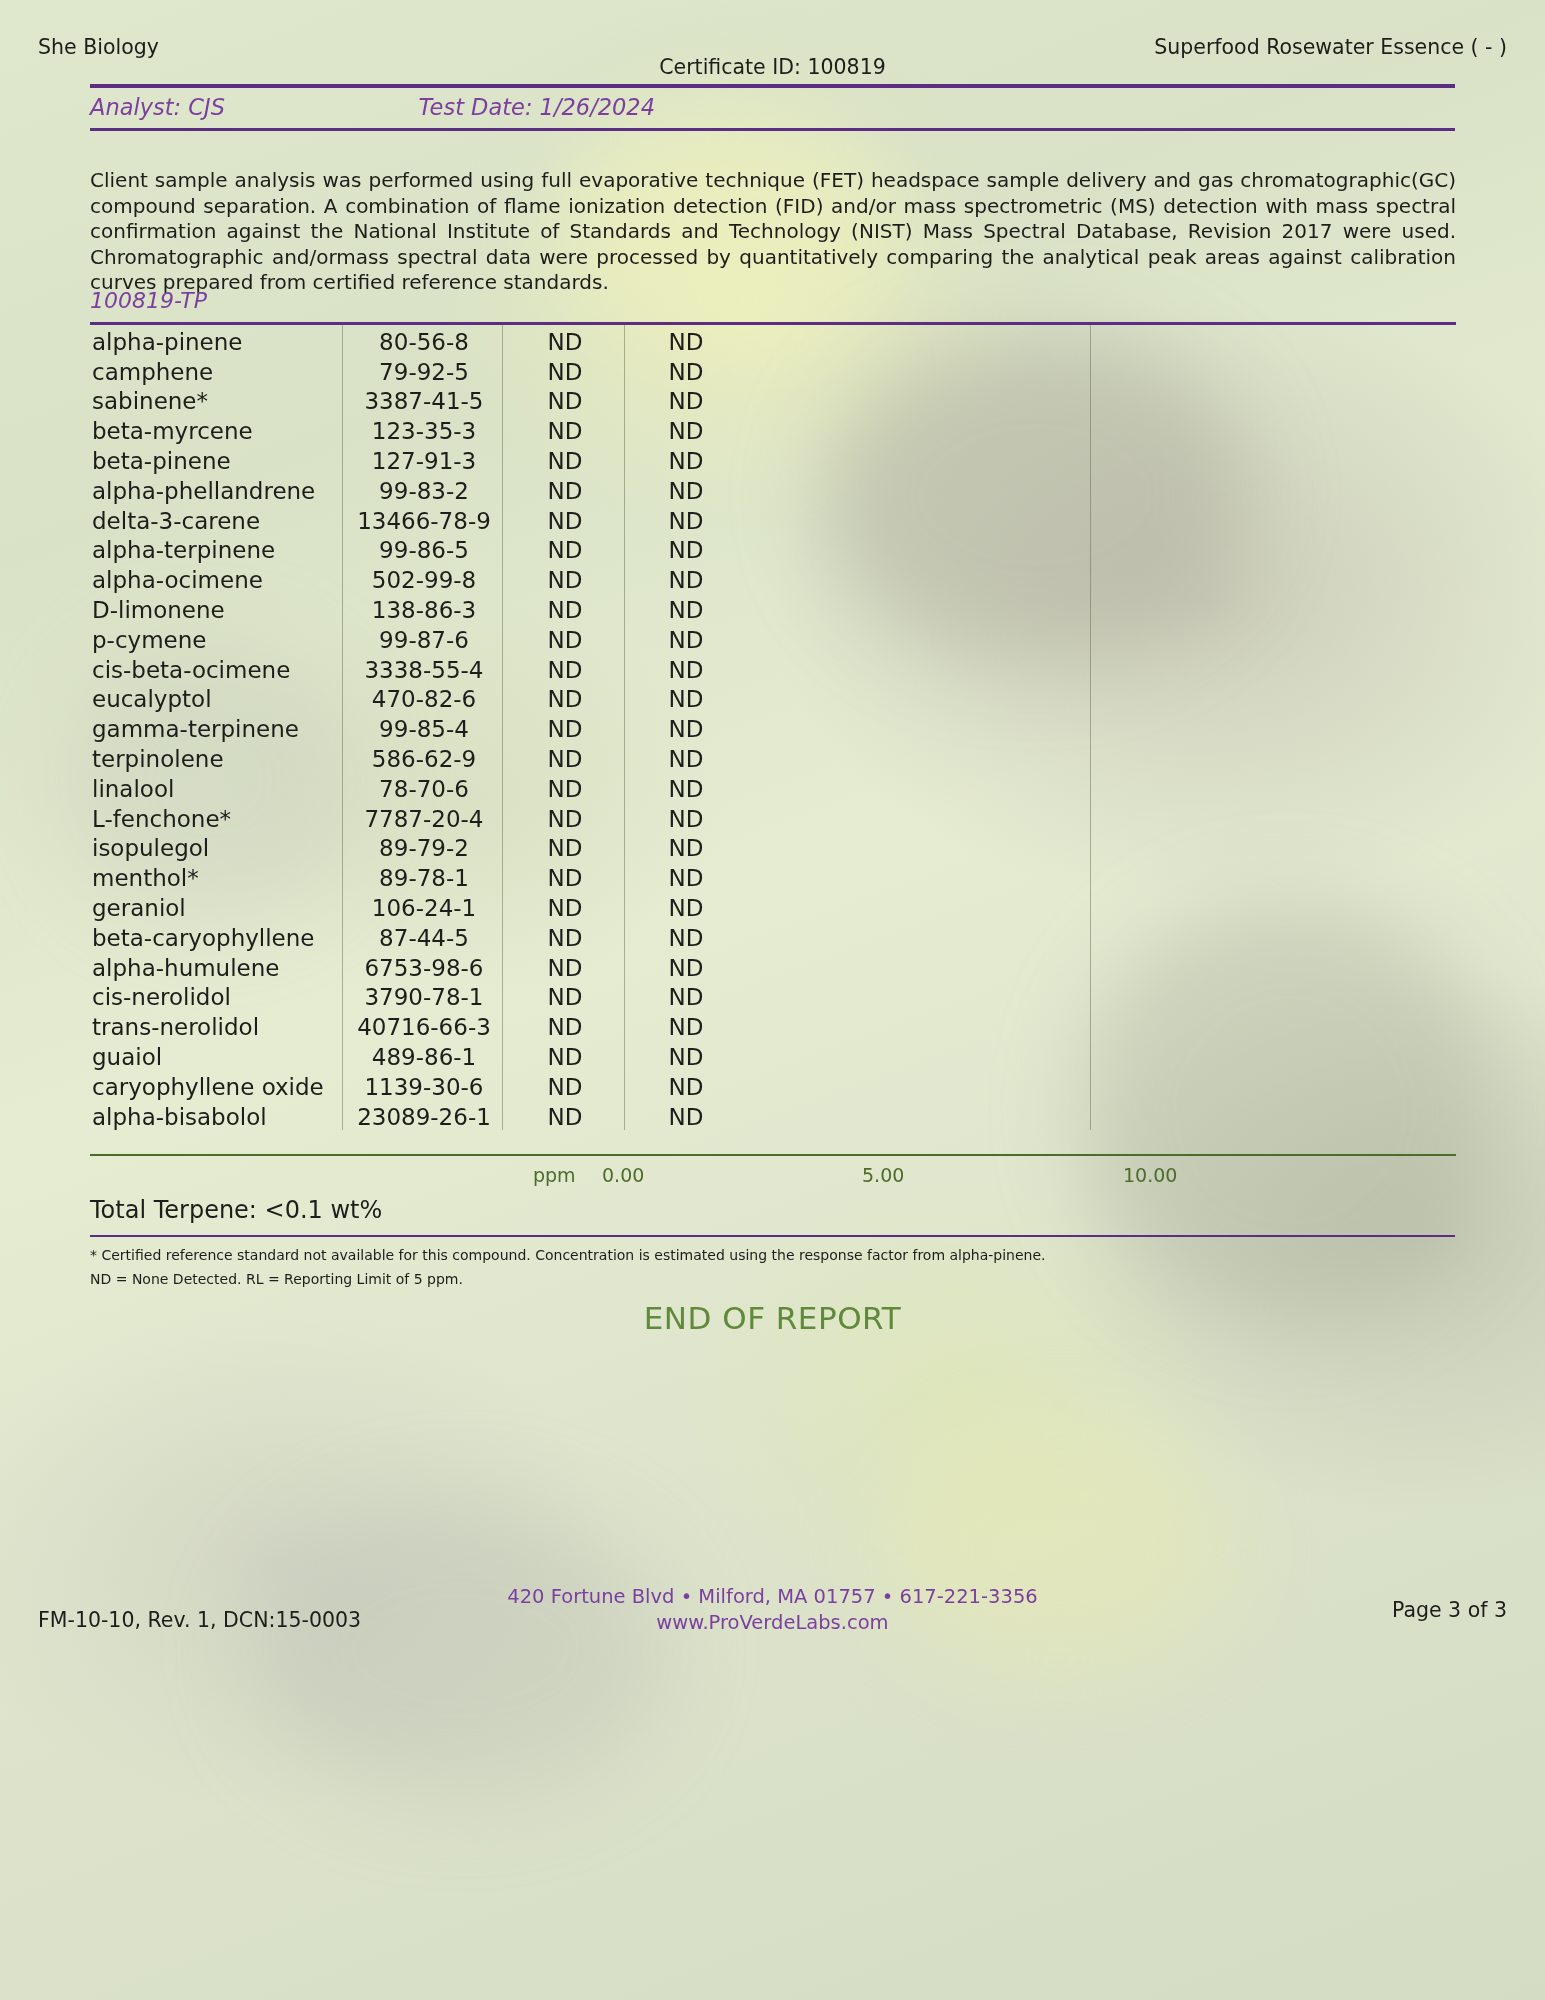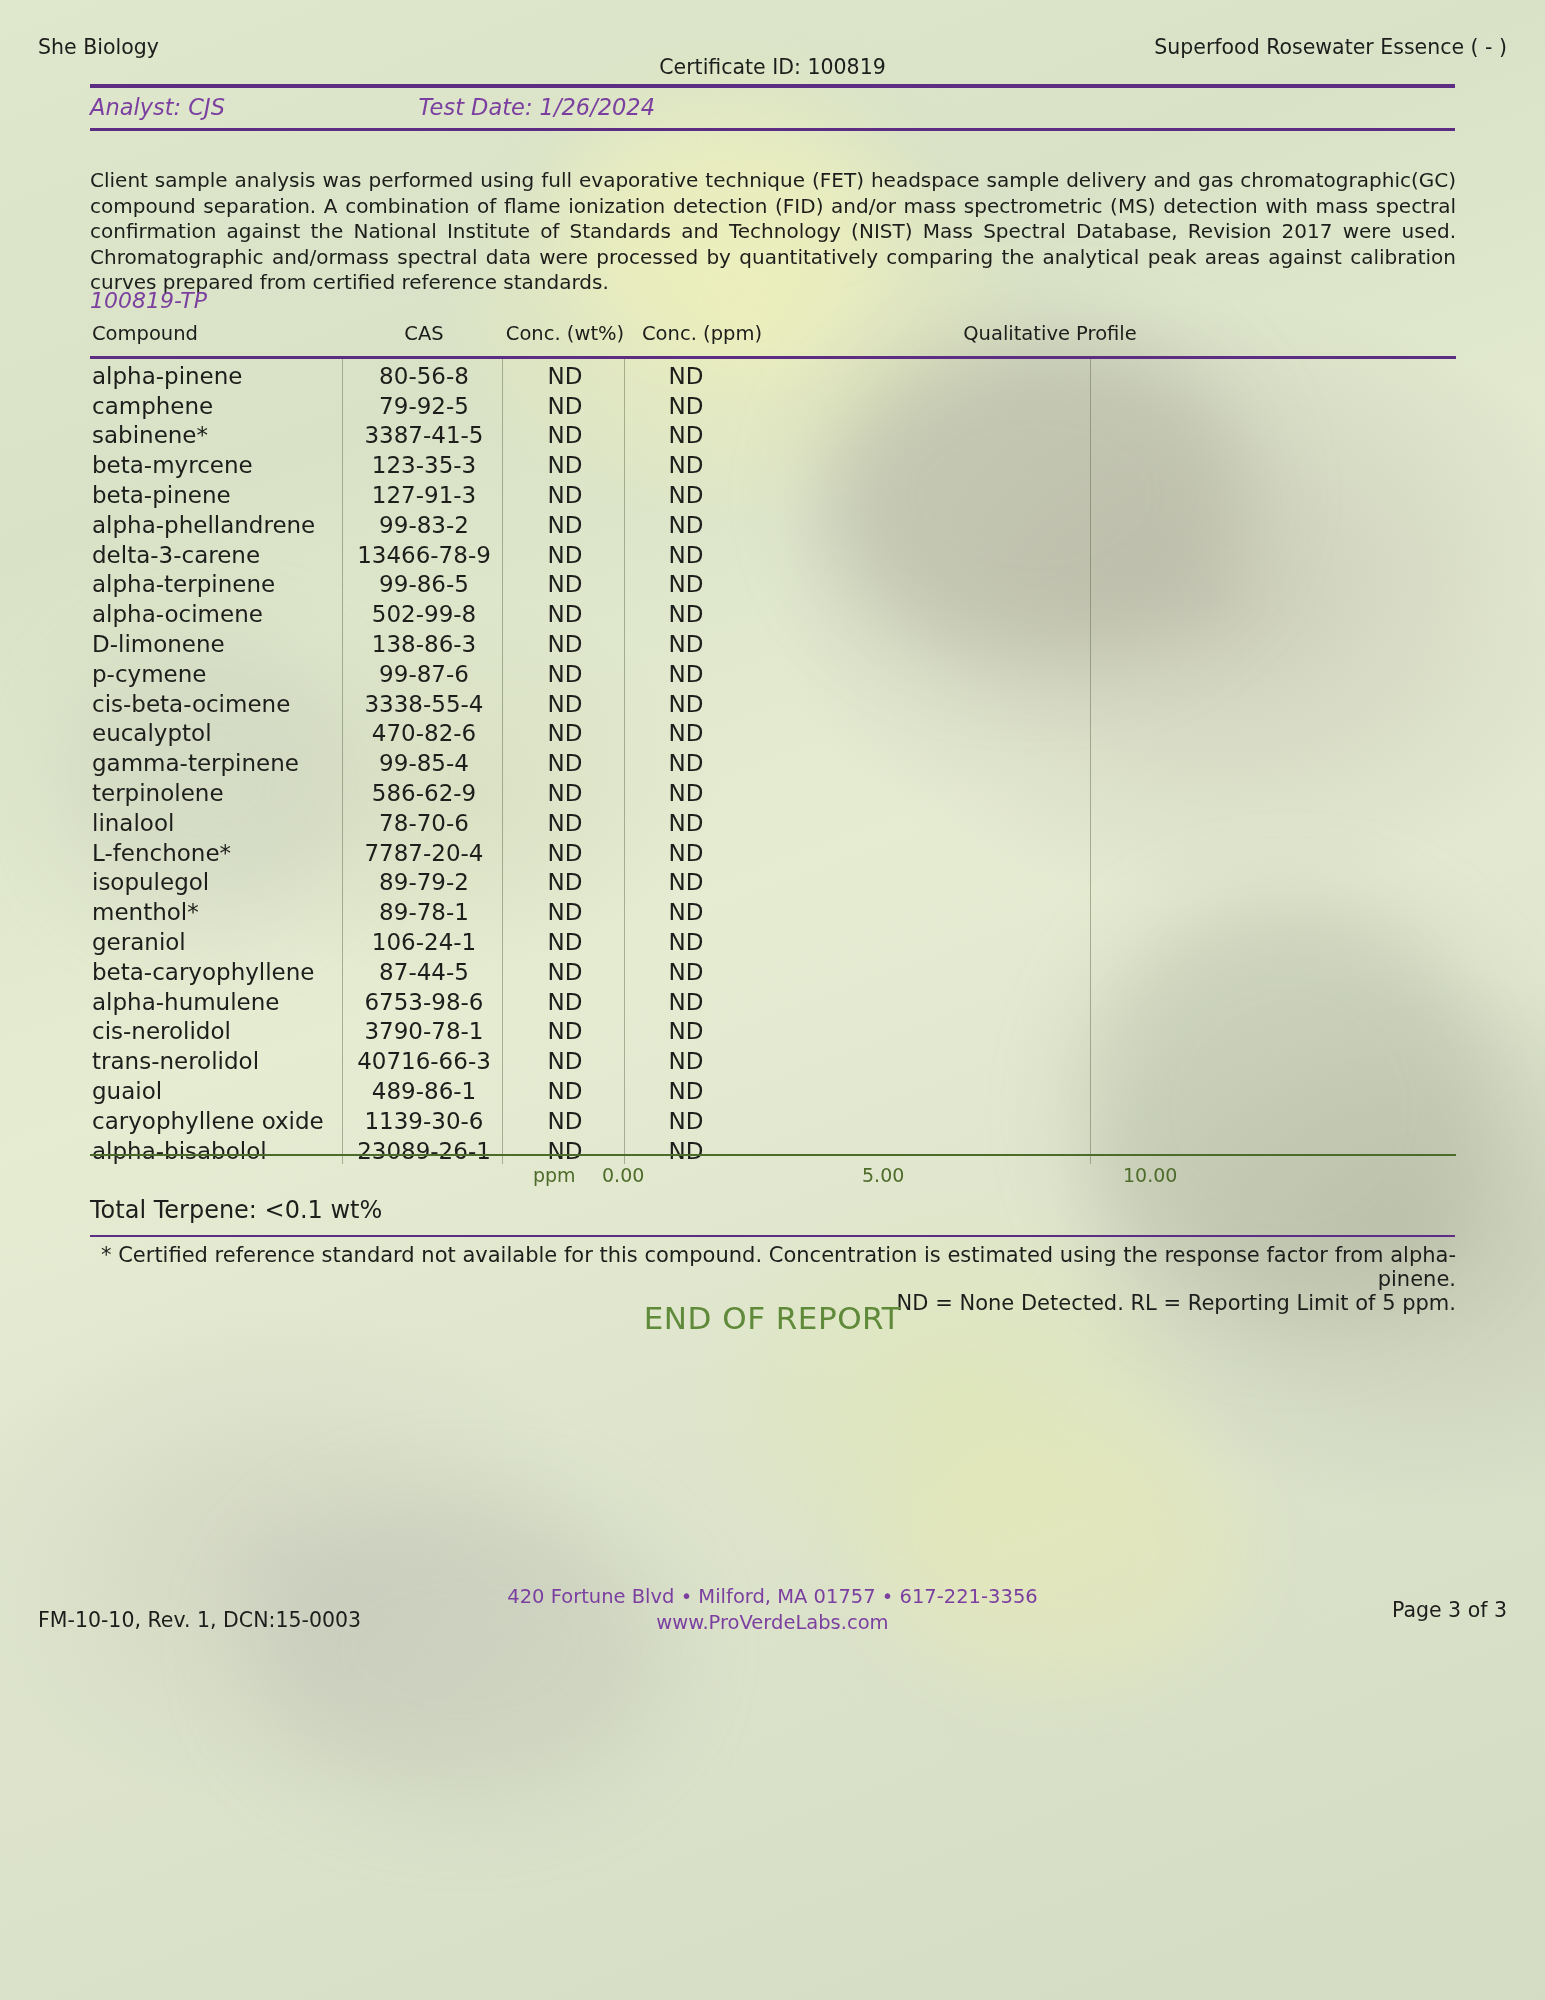--- a/index.html
+++ b/index.html
@@ -158,24 +158,23 @@
   .total-line {
     position: absolute;
     left: 90px;
     font-size: 24px;
     color: #1d1d1b;
   }
   .notes {
     position: absolute;
     left: 90px;
     width: 1366px;
-    font-size: 21px;
+    font-size: 14px;
     line-height: 24px;
     color: #1d1d1b;
-    text-align: right;
   }
   .end-report {
     position: absolute;
     left: 0; width: 1545px;
     text-align: center;
     font-size: 31px;
     color: #5f8a3a;
     letter-spacing: 0.5px;
   }
   
@@ -226,27 +225,20 @@
       <div class="s-mid">Analyst: CJS</div>
       <div class="s-right">Test Date: 1/26/2024</div>
     </div>
 
     <div class="rule-purple thin" style="top: 128px; background: rgb(92, 45, 130);"></div>
 
     <div class="intro">Client sample analysis was performed using full evaporative technique (FET) headspace sample delivery and gas chromatographic(GC) compound separation. A combination of flame ionization detection (FID) and/or mass spectrometric (MS) detection with mass spectral confirmation against the National Institute of Standards and Technology (NIST) Mass Spectral Database, Revision 2017 were used. Chromatographic and/ormass spectral data were processed by quantitatively comparing the analytical peak areas against calibration curves prepared from certified reference standards.</div>
     <div class="sample-id" style="color: rgb(123, 63, 160);">100819-TP</div>
 
     <div class="tbl">
-      <div class="thead">
-        <div class="c-compound">Compound</div>
-        <div class="c-cas">CAS</div>
-        <div class="c-wt">Conc. (wt%)</div>
-        <div class="c-ppm">Conc. (ppm)</div>
-        <div class="c-profile">Qualitative Profile</div>
-      </div>
       <div class="thead-rule" style="background: rgb(92, 45, 130);"></div>
       <div class="rows" id="table-rows">
 
         <div class="vline" style="left:252px; top:0; bottom:0;"></div>
         <div class="vline" style="left:412px; top:0; bottom:0;"></div>
         <div class="vline" style="left:534px; top:0; bottom:0;"></div>
         <div class="vline" style="left:1000px; top:0; bottom:0;"></div>
       <div class="trow">
             <div class="c-compound">alpha-pinene</div>
             <div class="c-cas">80-56-8</div>

